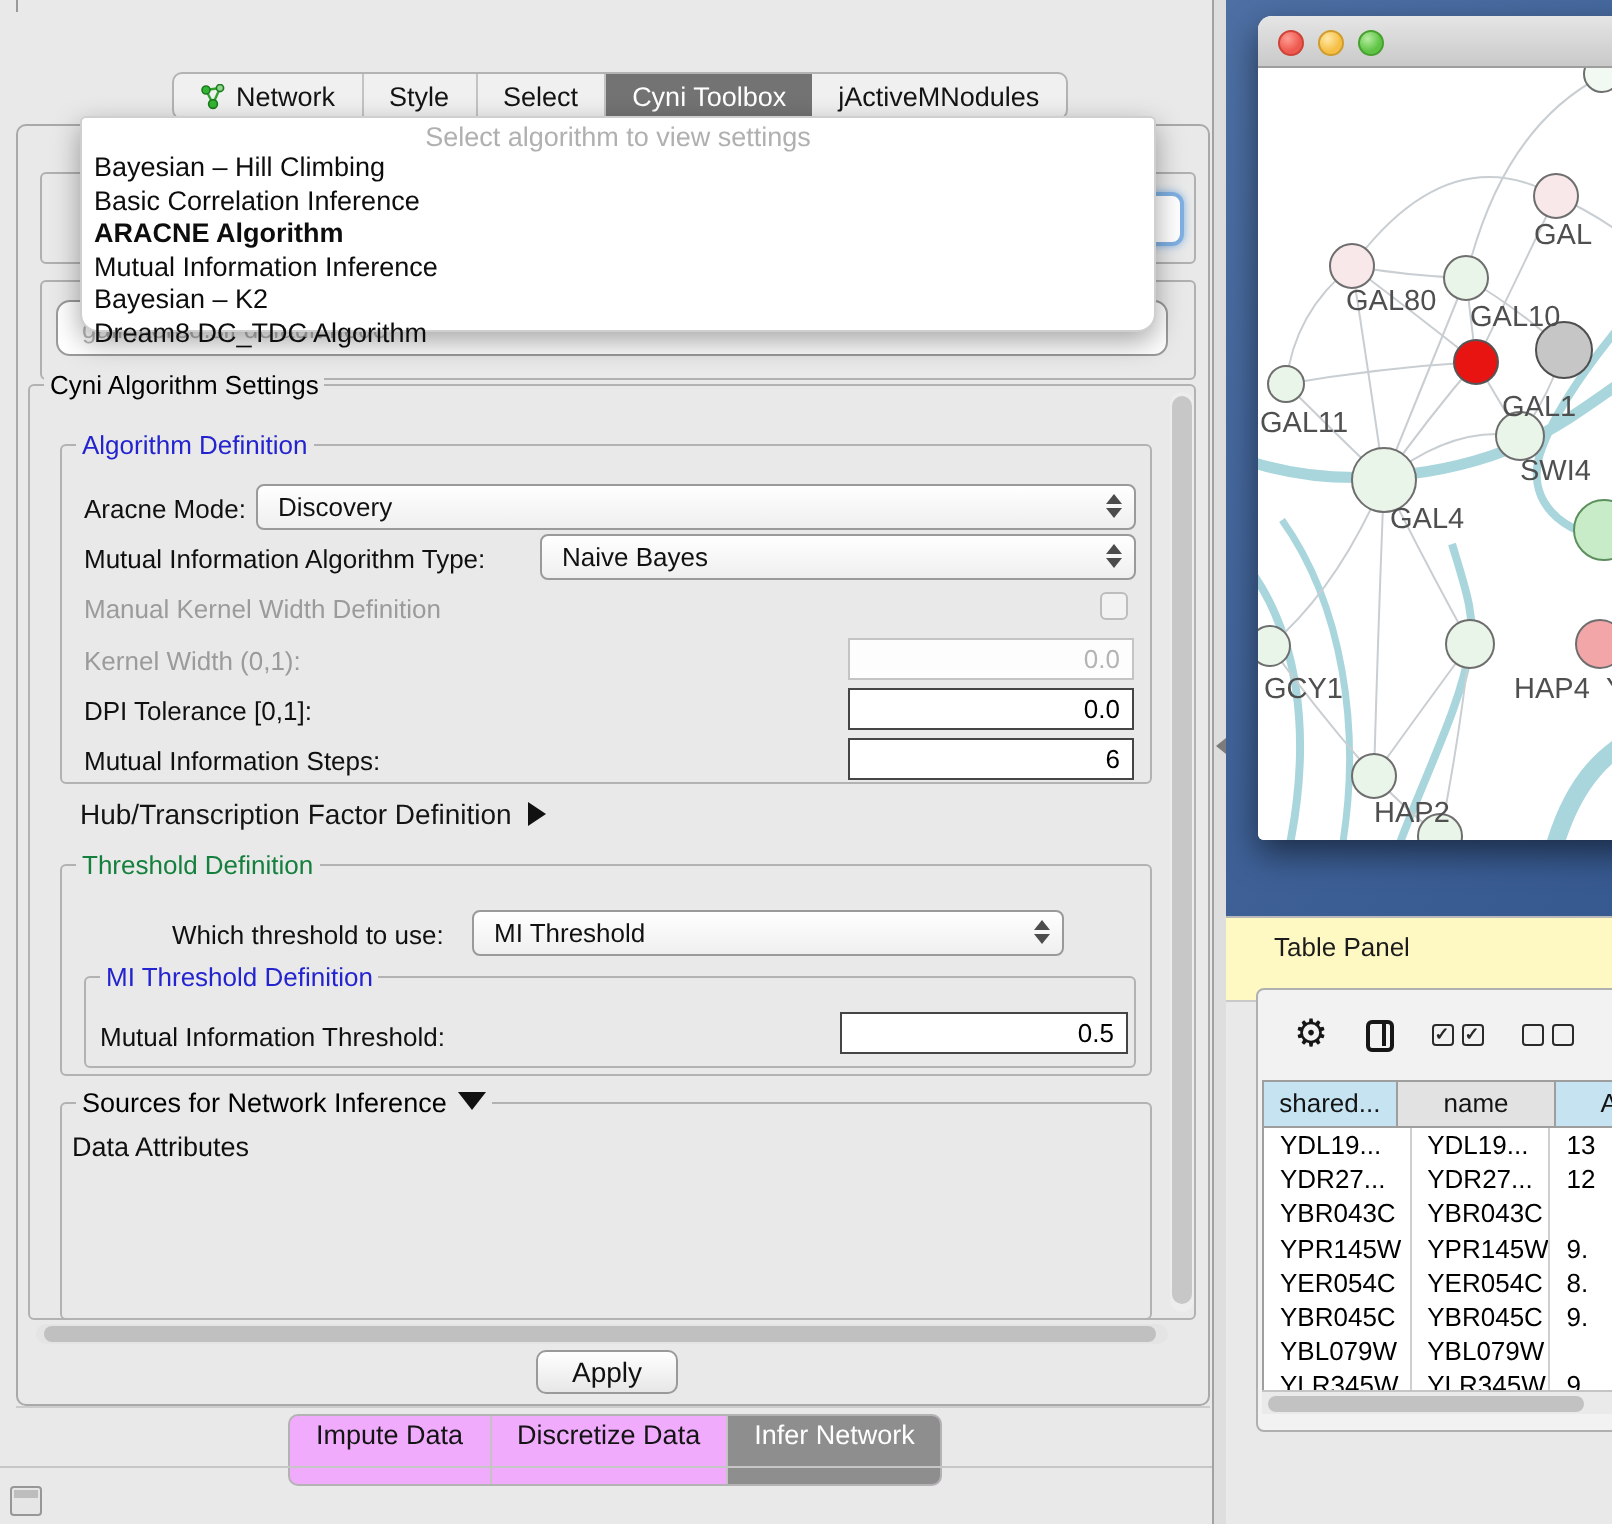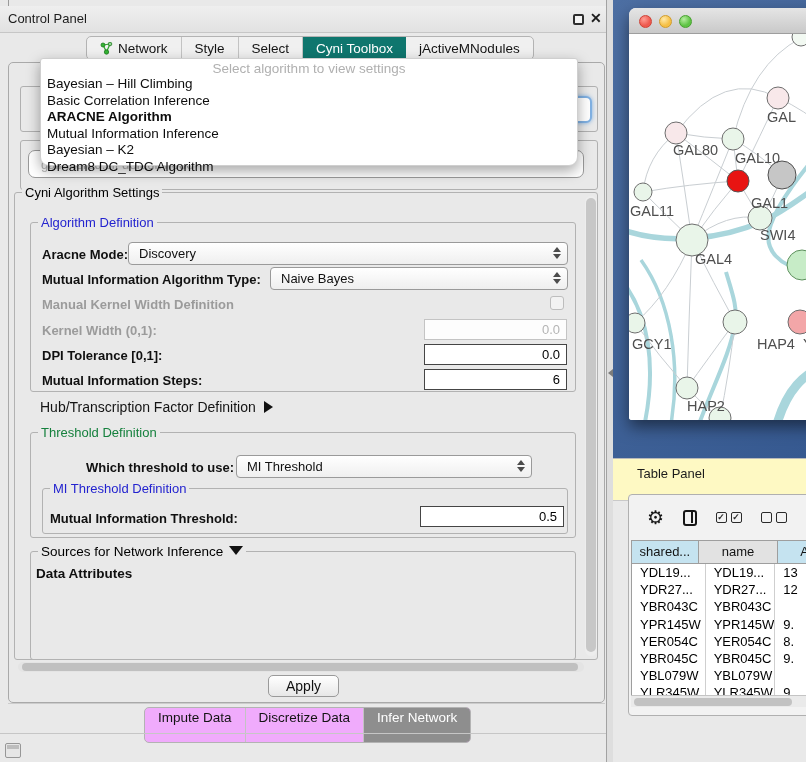--- a/index.html
+++ b/index.html
@@ -12,21 +12,21 @@
   .cp-titlebar { position:absolute; left:0; top:6px; width:606px; height:27px; background:linear-gradient(#efefef,#e2e2e2); border-bottom:1px solid #c6c6c6; }
   .cp-title { position:absolute; left:8px; top:5px; font-size:13px; color:#1c1c1c; }
   .float-icon { position:absolute; left:573px; top:8px; width:11px; height:11px; border:2px solid #2e2e2e; border-radius:2px; background:#f4f4f4; }
   .close-icon { position:absolute; left:590px; top:4px; font-size:14px; font-weight:bold; color:#1c1c1c; }
   .top-tick { position:absolute; left:8px; top:0; width:1px; height:6px; background:#9a9a9a; }
 
   
   .tabbar { position:absolute; left:86px; top:36px; height:24px; display:flex; border:1px solid #b3b3b3; border-radius:5px; background:#f0f0f0; overflow:hidden; }
   .tab { display:flex; align-items:center; gap:5px; padding:0 13px; font-size:13.5px; color:#141414; border-right:1px solid #c3c3c3; cursor:default; }
   .tab:last-child { border-right:none; }
-  .tab.sel { background:#0f766e; color:#fff; border-right:none; }
+  .tab.sel { background:#737373; color:#fff; border-right:none; }
 
   
   .content { position:absolute; left:8px; top:62px; width:597px; height:641px; border:1px solid #a9a9a9; border-radius:5px; background:#e9e9e9; }
 
   
   .frag-group { position:absolute; border:1px solid #b0b0b0; border-radius:3px; }
   .frag-combo-focus { position:absolute; left:330px; top:96px; width:262px; height:27px; border:2px solid #7fb0e2; border-radius:6px; box-shadow:0 0 4px #7fb0e2; background:#fff; }
   .frag-combo { position:absolute; left:28px; top:150px; width:556px; height:28px; border:1px solid #9a9a9a; border-radius:7px; background:#fff; font-size:13px; color:#b7b7b7; line-height:28px; padding-left:12px; }
 
   
@@ -34,21 +34,21 @@
   .popup .ph { text-align:center; color:#b0b0b0; font-size:13.5px; padding-top:2px; height:17px; }
   .dd-item { font-size:13.5px; color:#0d0d0d; height:16.5px; line-height:16.5px; padding-left:6px; white-space:nowrap; }
   .dd-item.bold { font-weight:bold; }
 
   
   .gbox { position:absolute; border:1px solid #b2b2b2; border-radius:3px; }
   .gtitle { position:absolute; font-size:13px; background:#e9e9e9; padding:0 3px; white-space:nowrap; }
   .gtitle.blue { color:#2323cf; }
   .gtitle.green { color:#15803d; }
 
-  .lbl { position:absolute; font-size:13px; color:#101010; font-weight:bold; white-space:nowrap; }
+  .lbl { position:absolute; font-size:13px; color:#101010; font-weight:normal; white-space:nowrap; }
   .lbl.gray { color:#9b9b9b; }
   .plain { position:absolute; font-size:14px; color:#141414; white-space:nowrap; }
 
   
   .combo { position:absolute; height:23px; border:1px solid #9a9a9a; border-radius:4px; background:linear-gradient(#ffffff,#efefef); font-size:13px; color:#111; line-height:21px; padding-left:10px; }
   .spin { position:absolute; right:6px; top:4px; width:9px; display:flex; flex-direction:column; align-items:center; gap:2px; }
   .spin i { width:0; height:0; border-left:4px solid transparent; border-right:4px solid transparent; }
   .spin .up { border-bottom:5px solid #4c4c4c; }
   .spin .dn { border-top:5px solid #4c4c4c; }
 
@@ -124,25 +124,20 @@
 
   svg text { font-family:"Liberation Sans", sans-serif; }
 </style>
 </head>
 <body>
 
 <div class="screen">
 
   <div class="cp">
     <div class="top-tick"></div>
-    <div class="cp-titlebar">
-      <div class="cp-title">Control Panel</div>
-      <div class="float-icon"></div>
-      <div class="close-icon">✕</div>
-    </div>
 
     <div class="tabbar">
       <div class="tab">
         <svg width="13" height="13" viewBox="0 0 13 13">
           <line x1="3" y1="3" x2="10" y2="2" stroke="#2da52d" stroke-width="1.2"></line>
           <line x1="3" y1="3" x2="6.5" y2="10" stroke="#2da52d" stroke-width="1.2"></line>
           <line x1="10" y1="2" x2="6.5" y2="10" stroke="#2da52d" stroke-width="1.2"></line>
           <circle cx="3" cy="3" r="2" fill="#34b434" stroke="#1d7a1d" stroke-width="0.8"></circle>
           <circle cx="10" cy="2" r="1.8" fill="#8fd48f" stroke="#1d7a1d" stroke-width="0.8"></circle>
           <circle cx="6.5" cy="10" r="2.2" fill="#34b434" stroke="#1d7a1d" stroke-width="0.8"></circle>

